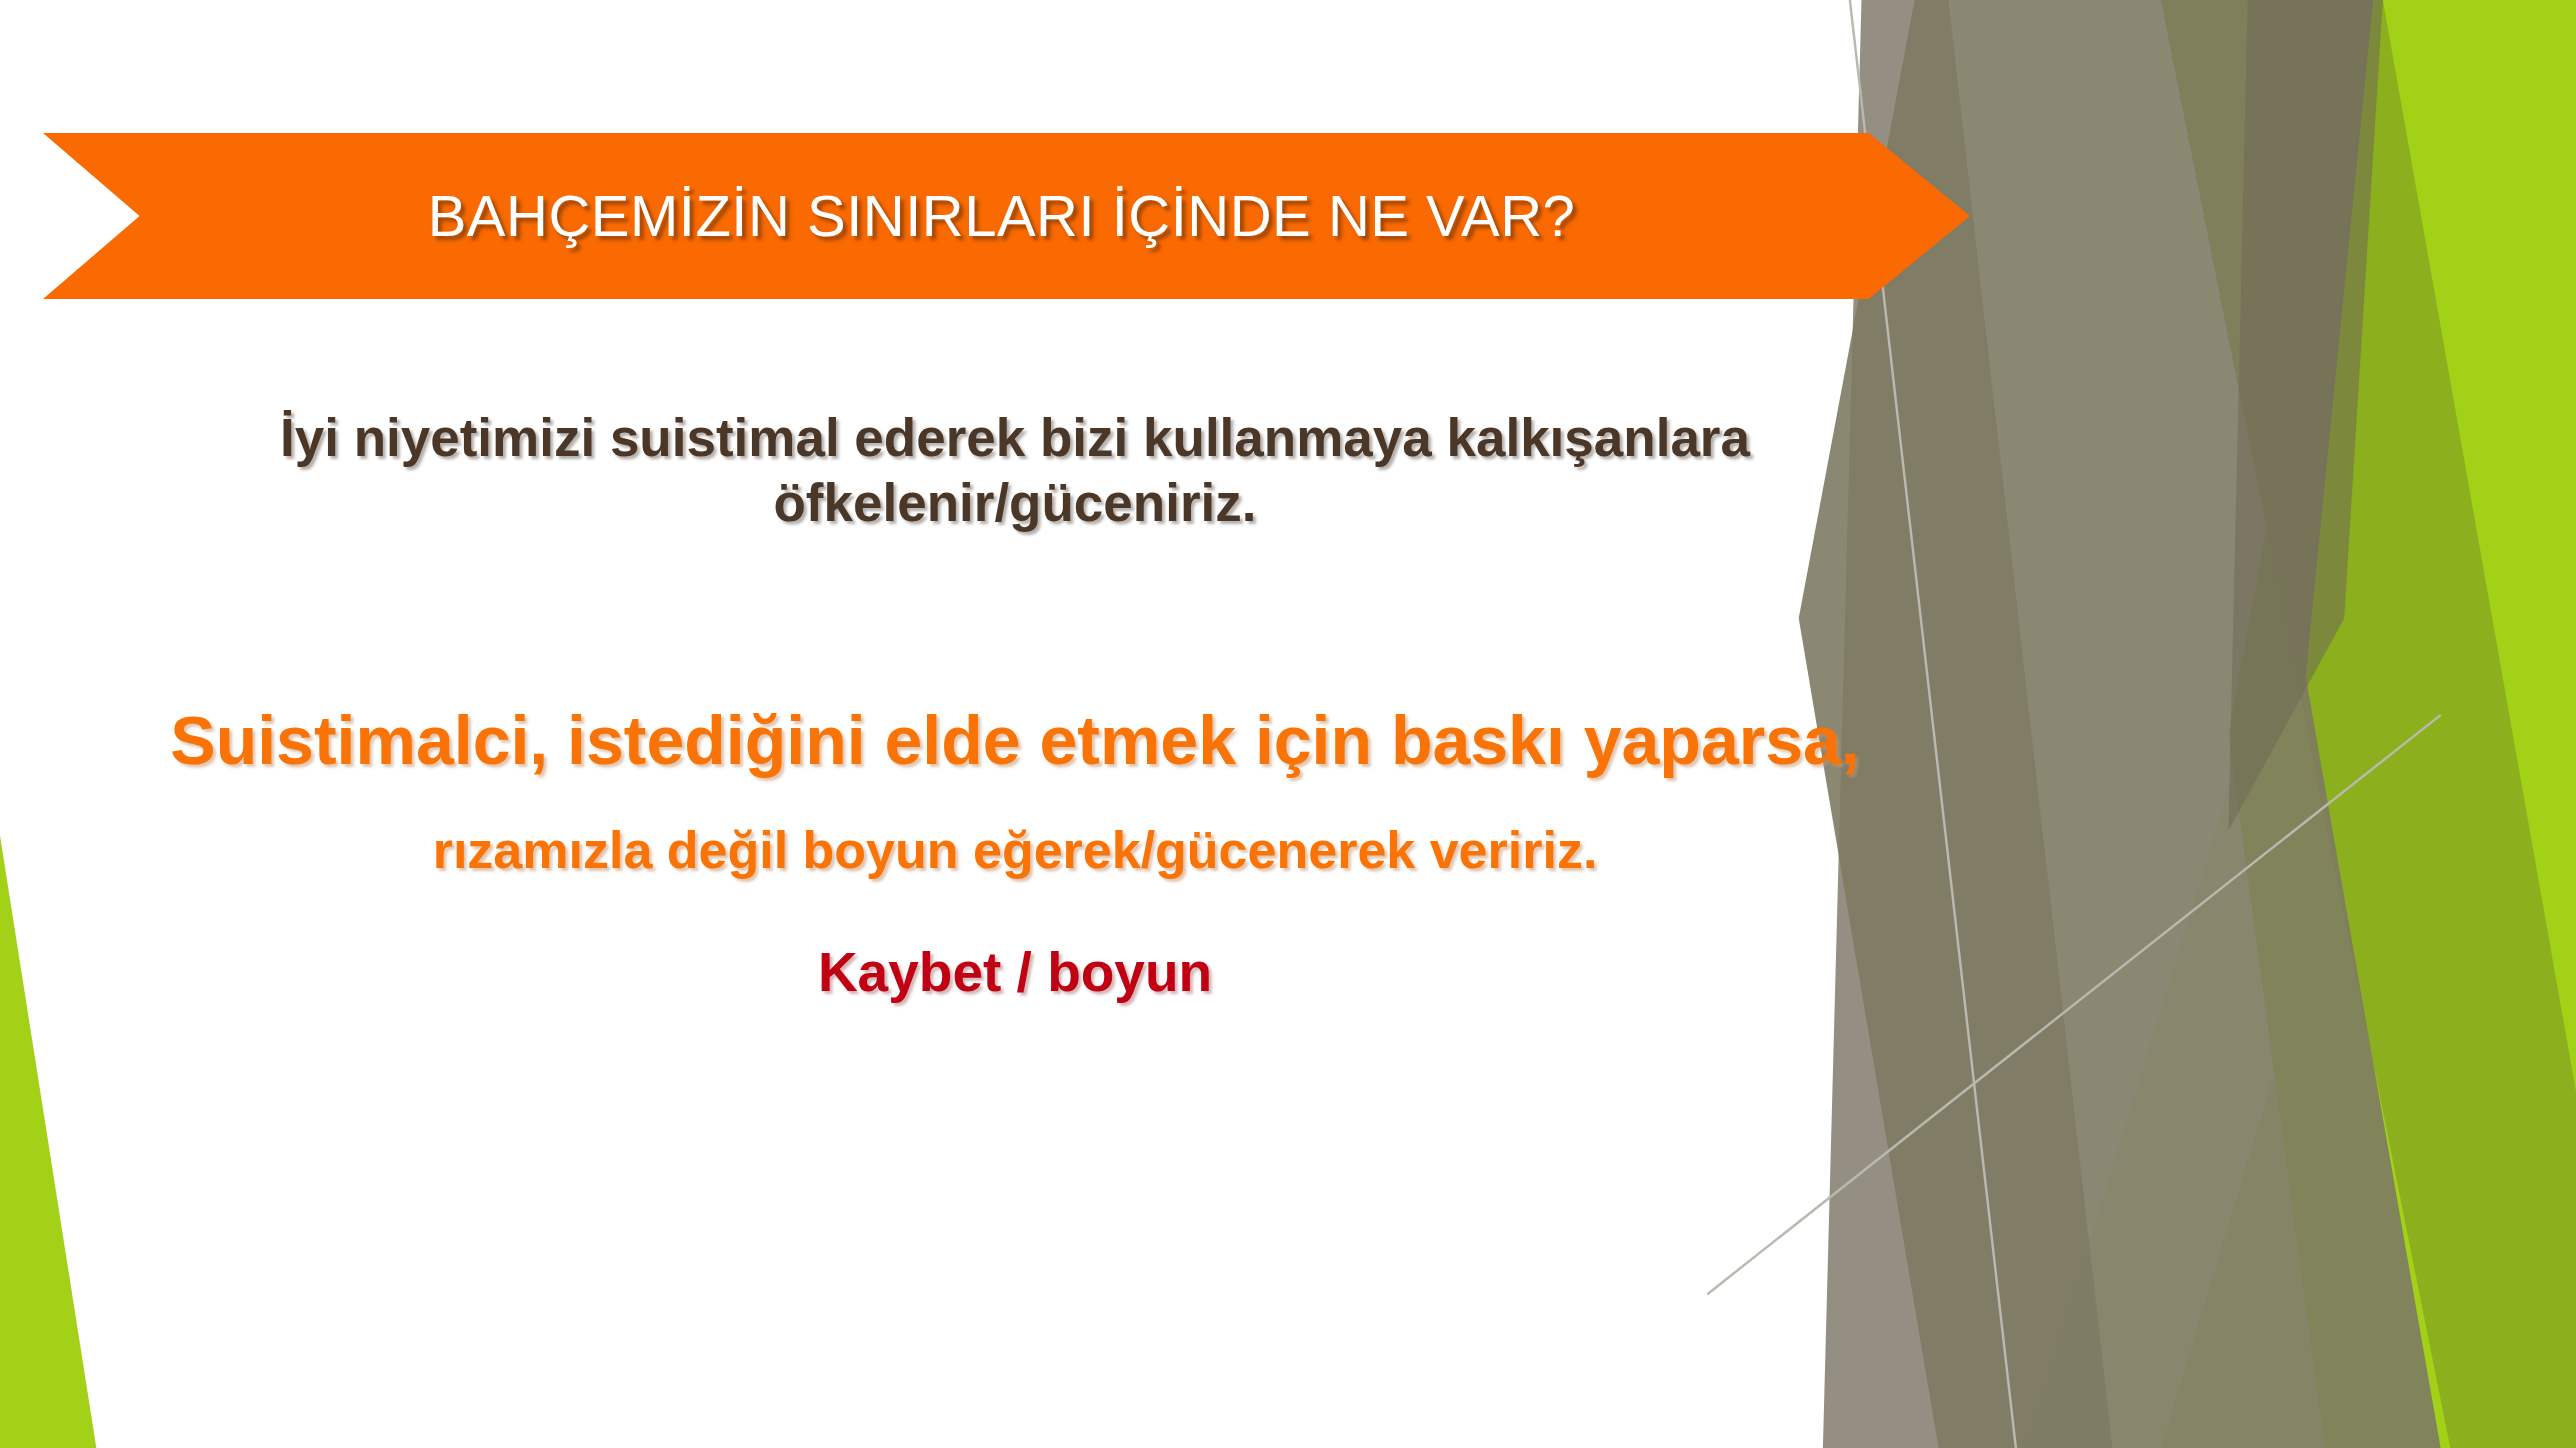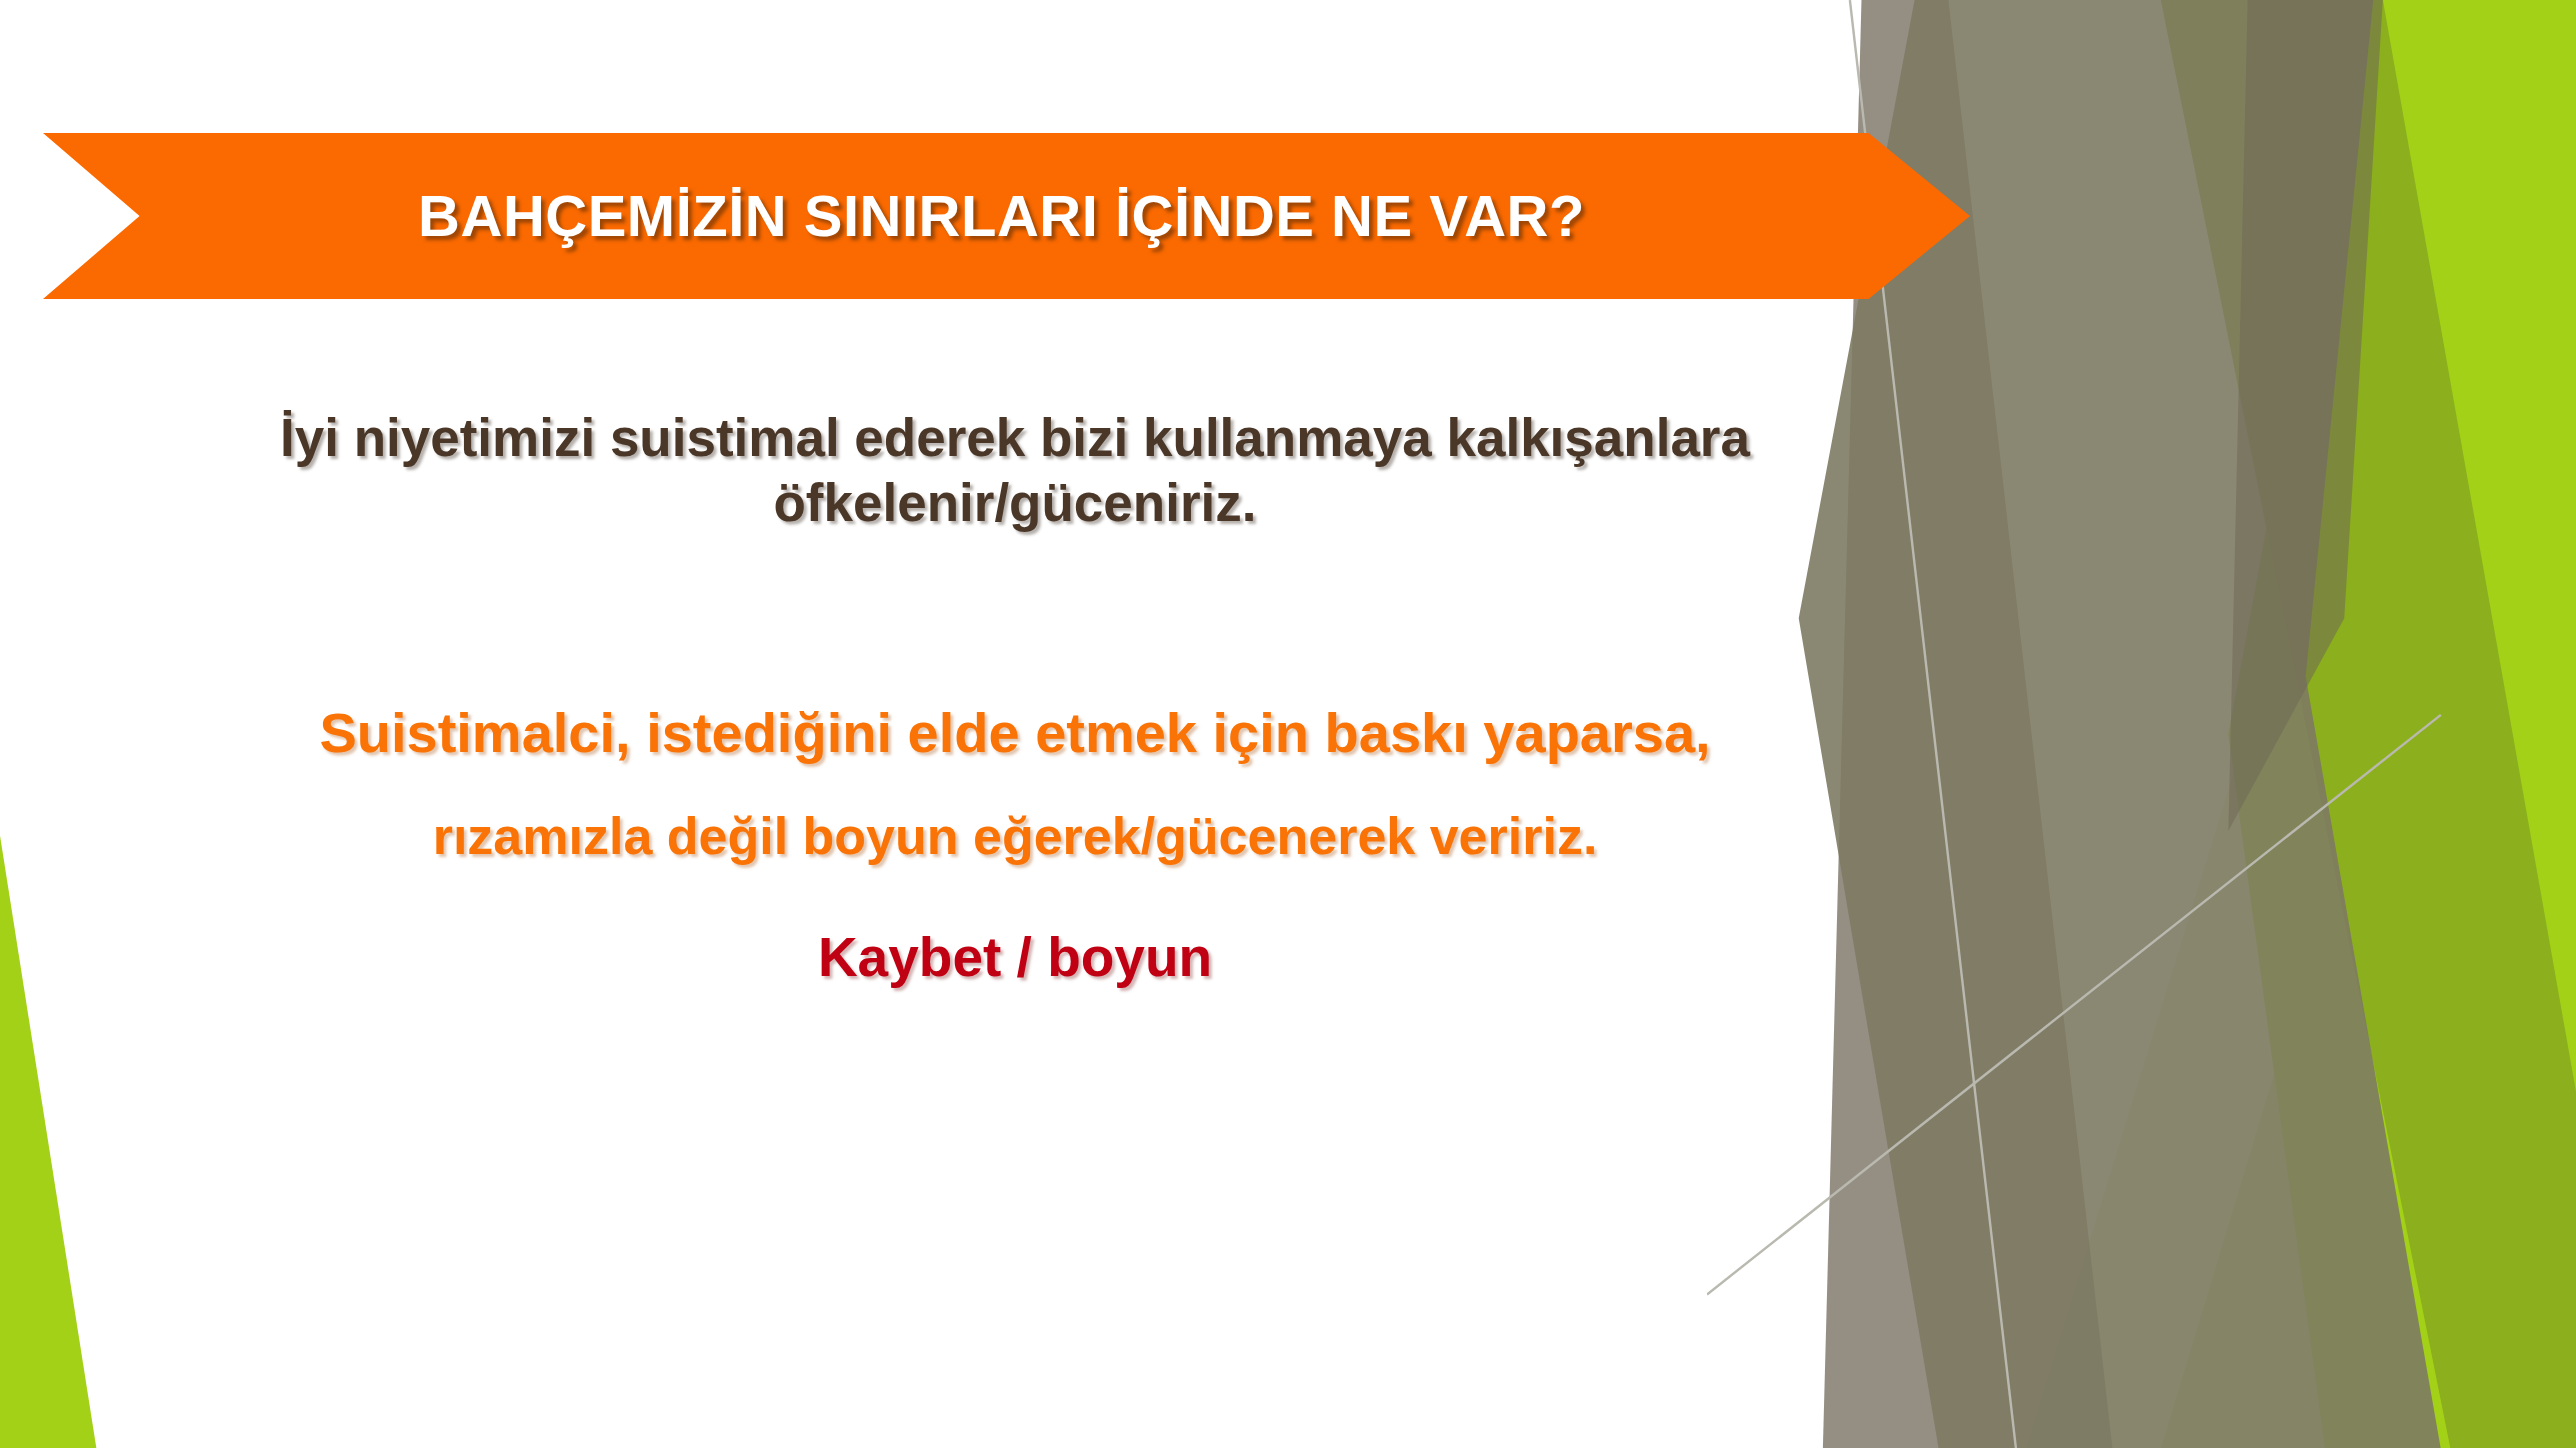--- a/index.html
+++ b/index.html
@@ -50,21 +50,21 @@
     top: 0;
     bottom: 0;
     display: flex;
     align-items: center;
     justify-content: center;
     padding-left: 106px;
     padding-right: 116px;
     box-sizing: border-box;
     color: #ffffff;
     font-size: 58px;
-    font-weight: 700;
+    font-weight: 400;
     letter-spacing: 0.5px;
     line-height: 1.05;
     white-space: nowrap;
     text-shadow: 3.9px 3.9px 3.9px rgba(80,40,10,0.55);
   }
 
   
   #body {
     position: absolute;
     left: 160px;
@@ -78,21 +78,21 @@
     line-height: 1.22;
   }
   #para-intent {
     color: #4a3728;
     font-size: 53px;
     text-shadow: 2.9px 2.9px 2.9px rgba(90,80,70,0.45);
   }
   #spacer-1 { height: 164px; }
   #para-pressure {
     color: #f97306;
-    font-size: 56px;
+    font-size: 68px;
     text-shadow: 2.9px 2.9px 2.9px rgba(200,150,110,0.55);
   }
   #para-consent {
     color: #f97306;
     font-size: 52px;
     margin-top: 37px;
     text-shadow: 2.9px 2.9px 2.9px rgba(200,150,110,0.55);
   }
   #spacer-2 { height: 56px; }
   #para-outcome {

